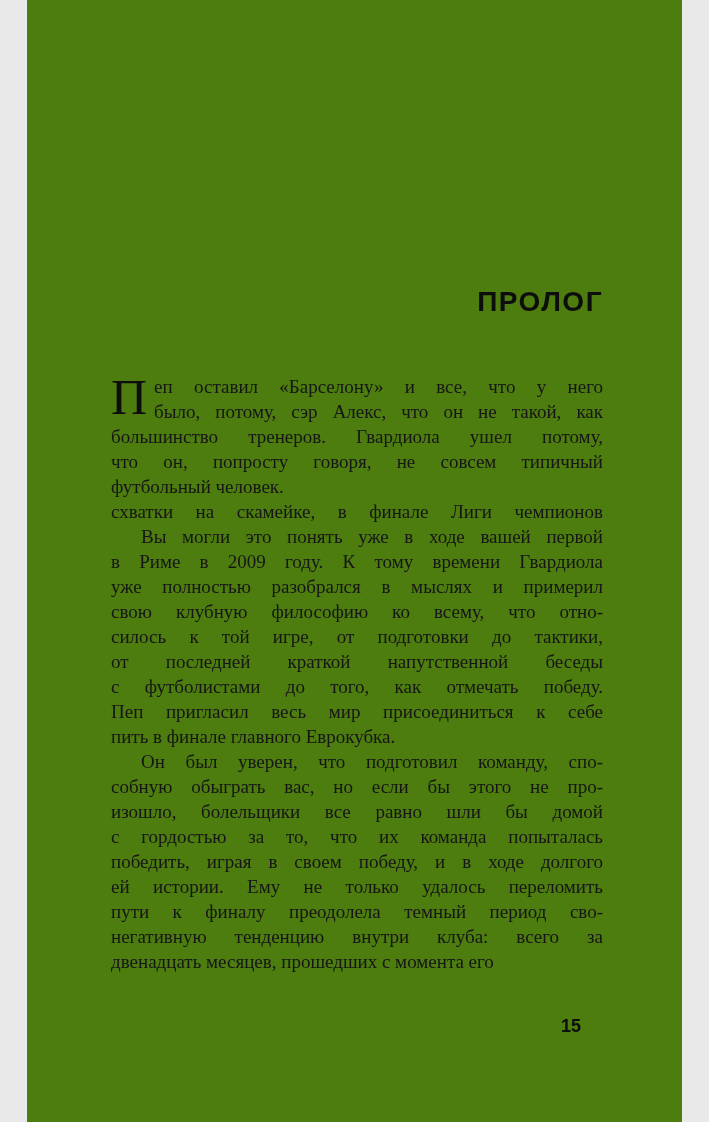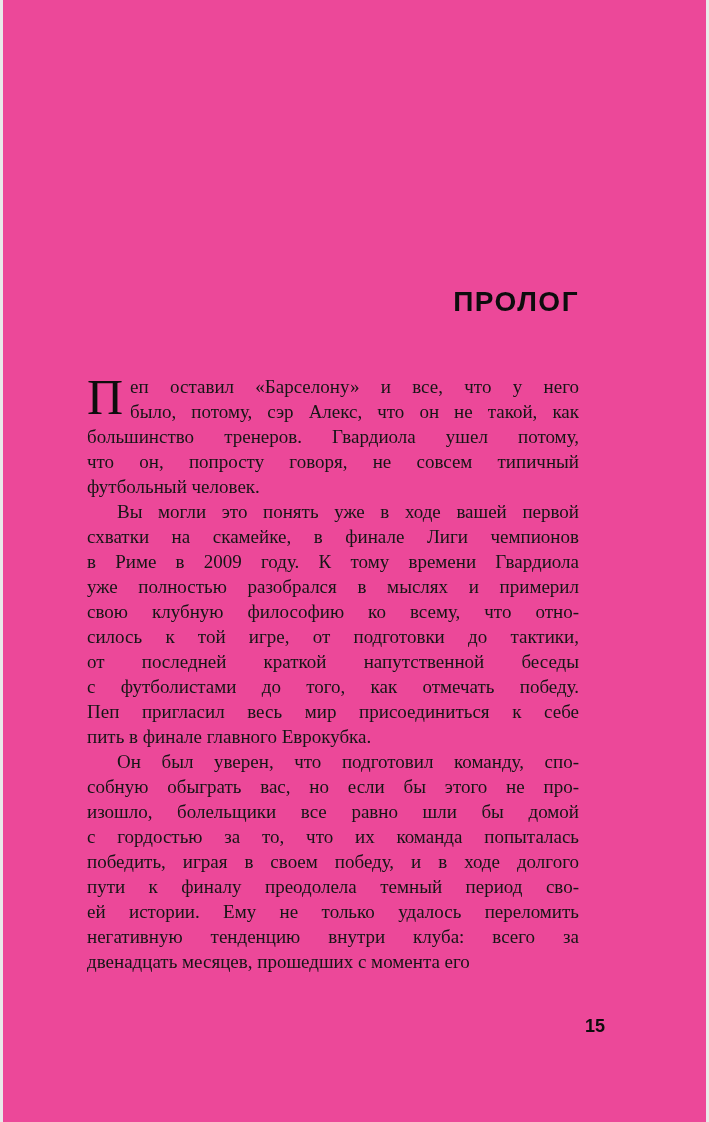--- a/index.html
+++ b/index.html
@@ -5,25 +5,24 @@
   html, body {
     margin: 0;
     padding: 0;
     background: #e9e9e9;
   }
   .page {
     position: relative;
     width: 655px;
     height: 1122px;
     margin: 0 auto;
-    background: #ec4899;
+    background: #4d7c0f;
     overflow: hidden;
     font-family: "Liberation Serif", serif;
     color: #111111;
-    padding-left: 48px;
   }
   .chapter-heading {
     position: absolute;
     top: 286px;
     left: 84px;
     width: 492px;
     text-align: right;
     font-family: "Liberation Sans", sans-serif;
     font-weight: bold;
     font-size: 28px;
@@ -83,38 +82,38 @@
   <div class="text-block">
       <div class="paragraph">
         <span class="drop-cap">П</span>
         <div class="line">еп оставил «Барселону» и все, что у него</div>
         <div class="line">было, потому, сэр Алекс, что он не такой, как</div>
         <div class="line">большинство тренеров. Гвардиола ушел потому,</div>
         <div class="line">что он, попросту говоря, не совсем типичный</div>
         <div class="line last">футбольный человек.</div>
       </div>
       <div class="paragraph">
+        <div class="line">схватки на скамейке, в финале Лиги чемпионов</div>
         <div class="line indent">Вы могли это понять уже в ходе вашей первой</div>
-        <div class="line">схватки на скамейке, в финале Лиги чемпионов</div>
         <div class="line">в Риме в 2009 году. К тому времени Гвардиола</div>
         <div class="line">уже полностью разобрался в мыслях и примерил</div>
         <div class="line">свою клубную философию ко всему, что отно-</div>
         <div class="line">силось к той игре, от подготовки до тактики,</div>
         <div class="line">от последней краткой напутственной беседы</div>
         <div class="line">с футболистами до того, как отмечать победу.</div>
         <div class="line">Пеп пригласил весь мир присоединиться к себе</div>
         <div class="line last">пить в финале главного Еврокубка.</div>
       </div>
       <div class="paragraph">
         <div class="line indent">Он был уверен, что подготовил команду, спо-</div>
         <div class="line">собную обыграть вас, но если бы этого не про-</div>
         <div class="line">изошло, болельщики все равно шли бы домой</div>
         <div class="line">с гордостью за то, что их команда попыталась</div>
         <div class="line">победить, играя в своем победу, и в ходе долгого</div>
+        <div class="line">ей истории. Ему не только удалось переломить</div>
         <div class="line">пути к финалу преодолела темный период сво-</div>
-        <div class="line">ей истории. Ему не только удалось переломить</div>
         <div class="line">негативную тенденцию внутри клуба: всего за</div>
         <div class="line last">двенадцать месяцев, прошедших с момента его</div>
       </div>
     </div>
 
   <div class="page-number">15</div>
 </div>
 
 </body></html>

